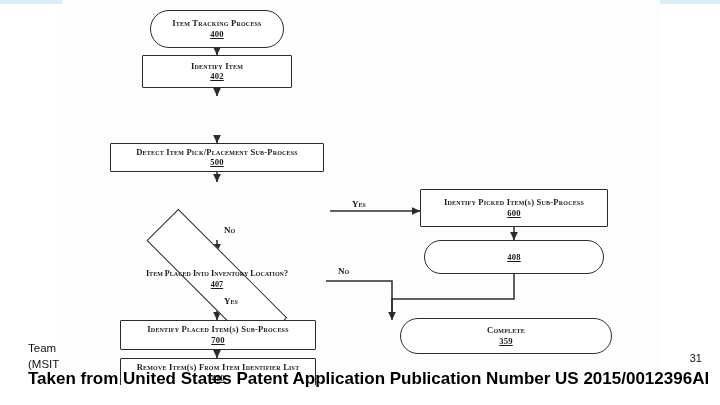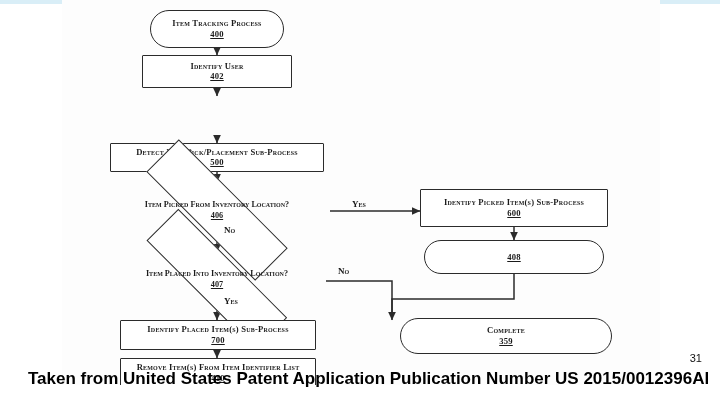--- a/index.html
+++ b/index.html
@@ -227,37 +227,30 @@
           <path d="M264,281 L330,281 L330,318" marker-end="none"></path>
         </g>
       </svg>
 
       <div class="node rounded" style="left:88px; top:10px; width:134px; height:38px;">
         <span class="lbl">Item Tracking Process</span>
         <span class="num">400</span>
       </div>
 
       <div class="node rect" style="left:80px; top:55px; width:150px; height:33px;">
-        <span class="lbl">Identify User</span>
+        <span class="lbl">Identify Item</span>
         <span class="num">402</span>
       </div>
 
 
       <div class="node rect" style="left:48px; top:143px; width:214px; height:29px;">
         <span class="lbl">Detect Item Pick/Placement Sub-Process</span>
         <span class="num">500</span>
       </div>
 
-      <div class="diamond" style="left:48px; top:178px; width:214px; height:64px;">
-        <div class="dshape"></div>
-        <div class="dtext">
-          <span>Item Picked From Inventory Location?</span>
-          <span class="num">406</span>
-        </div>
-      </div>
 
       <div class="edge-label" style="left:290px; top:199px;">Yes</div>
       <div class="edge-label" style="left:162px; top:225px;">No</div>
 
       <div class="node rect" style="left:358px; top:189px; width:188px; height:38px;">
         <span class="lbl">Identify Picked Item(s) Sub-Process</span>
         <span class="num">600</span>
       </div>
 
       <div class="node rounded" style="left:362px; top:240px; width:180px; height:34px;">
@@ -286,17 +279,21 @@
       </div>
 
       <div class="node rect" style="left:58px; top:358px; width:196px; height:30px;">
         <span class="lbl">Remove Item(s) From Item Identifier List</span>
         <span class="num">410</span>
       </div>
 
     </div>
   </div>
 
+  <div class="footer-left">
+    <div>Team</div>
+    <div>(MSIT</div>
+  </div>
 
   <div class="page-num">31</div>
 
   <div class="caption">Taken from United States Patent Application Publication Number US 2015/0012396Al</div>
 </div>
 
 </body></html>

